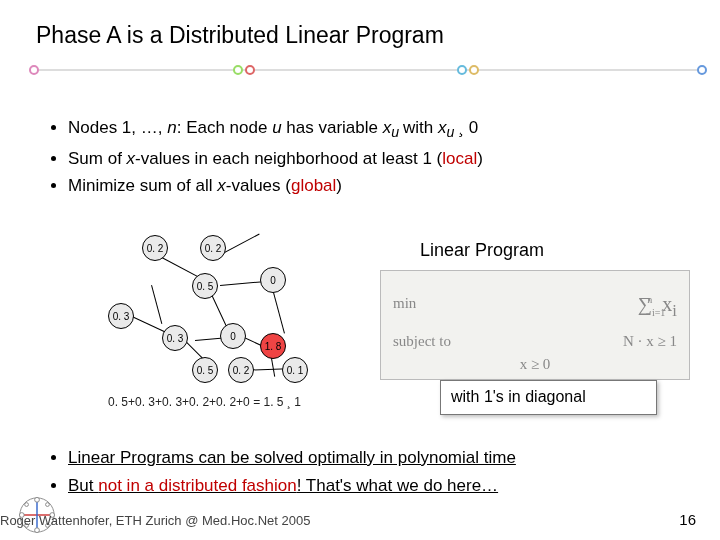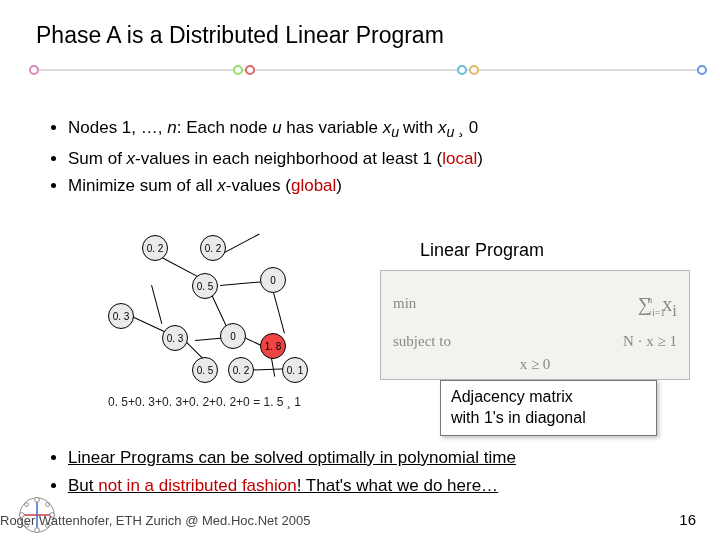--- a/index.html
+++ b/index.html
@@ -199,21 +199,20 @@
     <span style="font-size:20px;position:relative;top:-2px">∑<sub style="font-size:10px">i=1</sub><sup style="font-size:10px;margin-left:-18px">n</sup>&nbsp;&nbsp;x<sub>i</sub></span>
   </div>
   <div style="margin-top:10px;display:flex;justify-content:space-between">
     <span>subject to</span>
     <span>N · x ≥ 1</span>
   </div>
   <div class="right" style="margin-top:6px">x ≥ 0</div>
 </div>
 
 <div class="adj-box">
-  <div>Adjacency matrix</div>
   <div>with 1's in diagonal</div>
 </div>
 
 <div class="bullets2">
   <ul>
     <li>Linear Programs can be solved optimally in polynomial time</li>
     <li>
       <span>But </span><span class="red">not in a distributed fashion</span><span>! That's what we do here…</span>
     </li>
   </ul>

